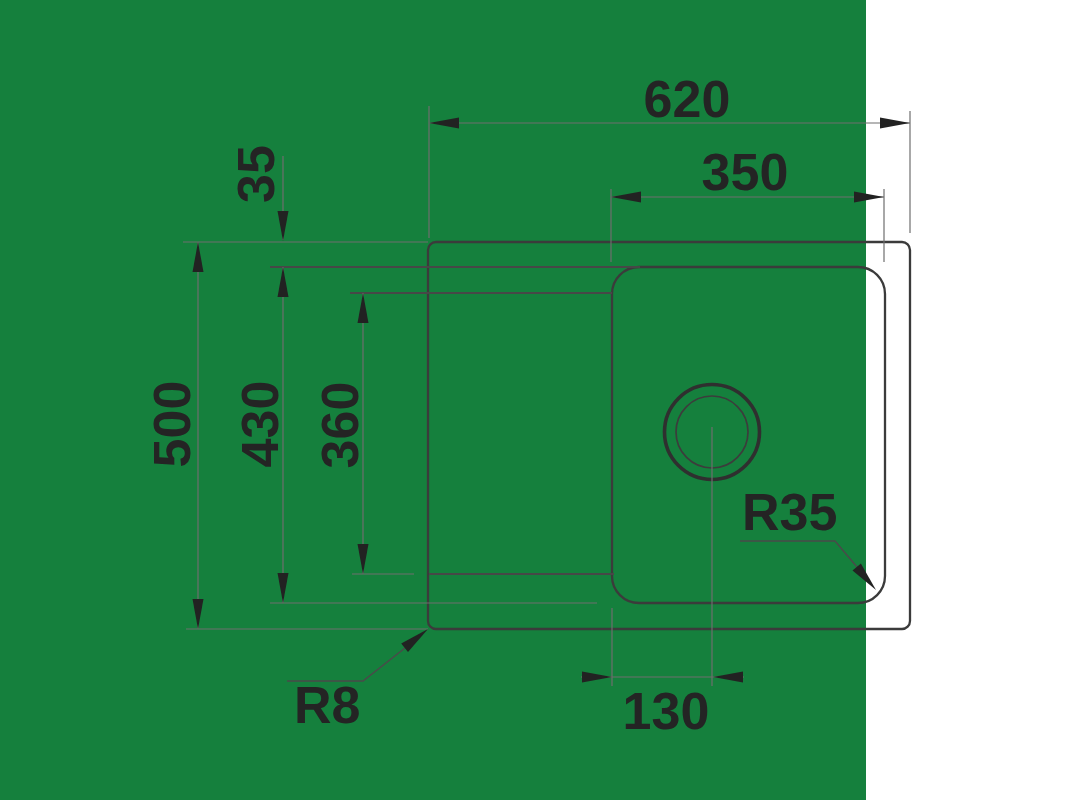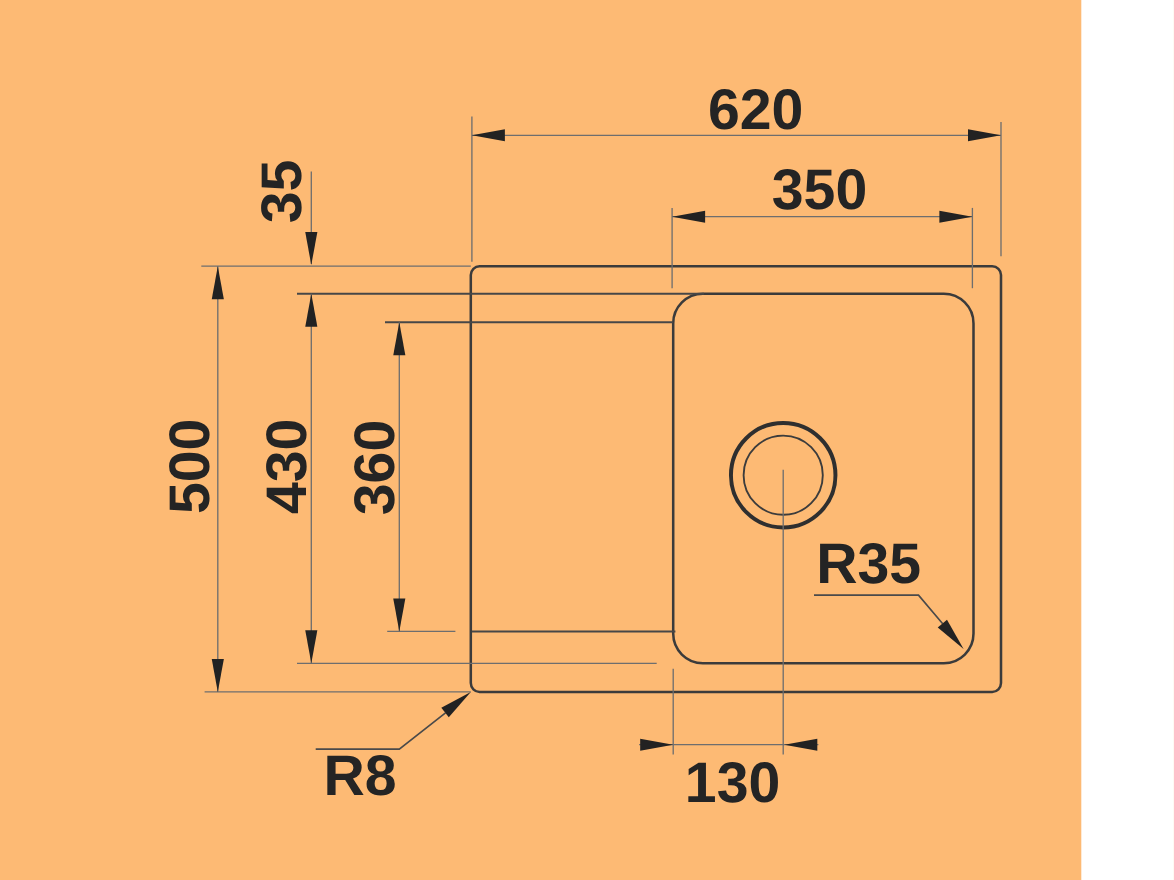--- a/index.html
+++ b/index.html
@@ -4,23 +4,23 @@
 <style>
   html, body {
     margin: 0;
     padding: 0;
     background: #ffffff;
     width: 1067px;
     height: 800px;
     overflow: hidden;
   }
   .drawing-wrap {
-    width: 983px;
+    width: 866px;
     height: 800px;
-    background: #fdba74;
+    background: #15803d;
   }
   svg text {
     font-family: "Liberation Sans", sans-serif;
     font-weight: 700;
     font-size: 52px;
     fill: #242424;
   }
   .outline  { fill: none; stroke: #3b3b3b; stroke-width: 2.3; }
   .feature  { fill: none; stroke: #474747; stroke-width: 1.8; }
   .dim      { fill: none; stroke: #6e6e6e; stroke-width: 1.2; }

